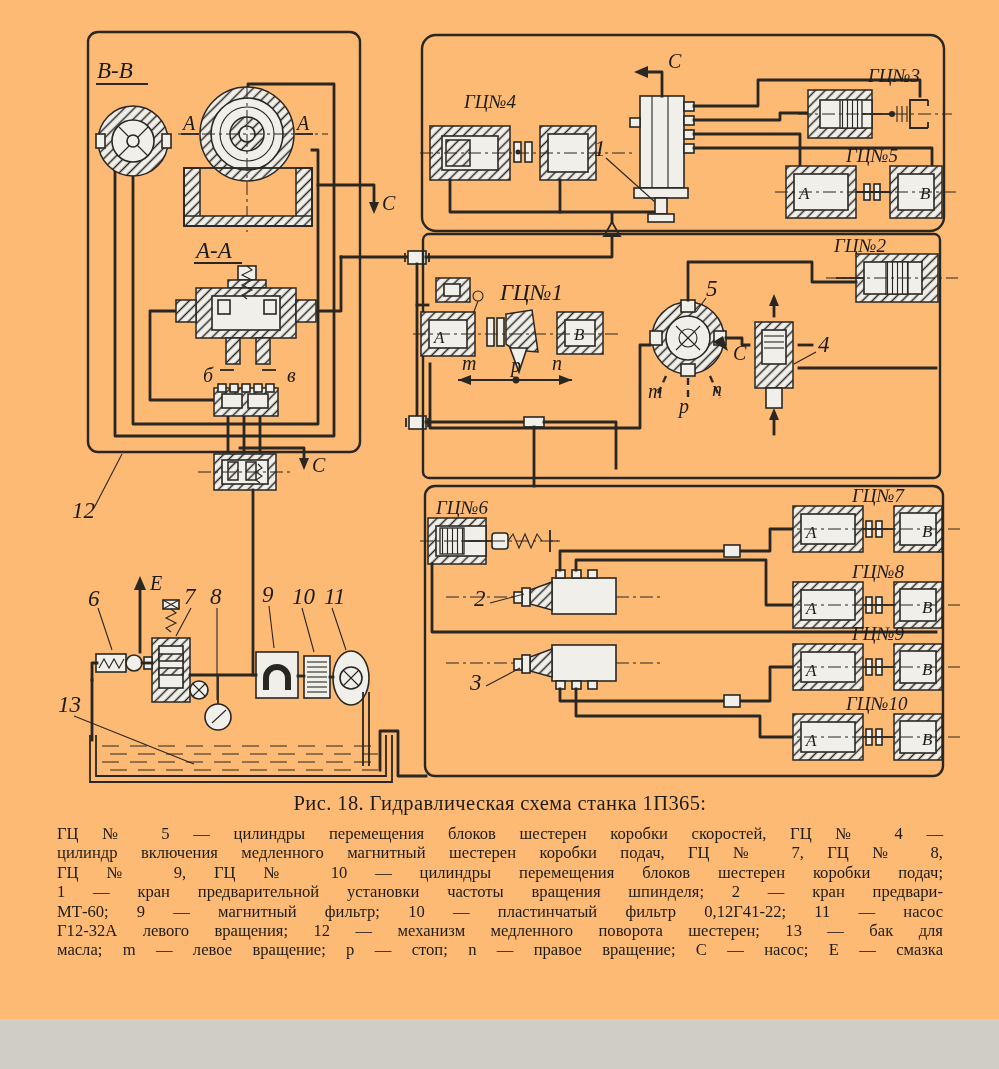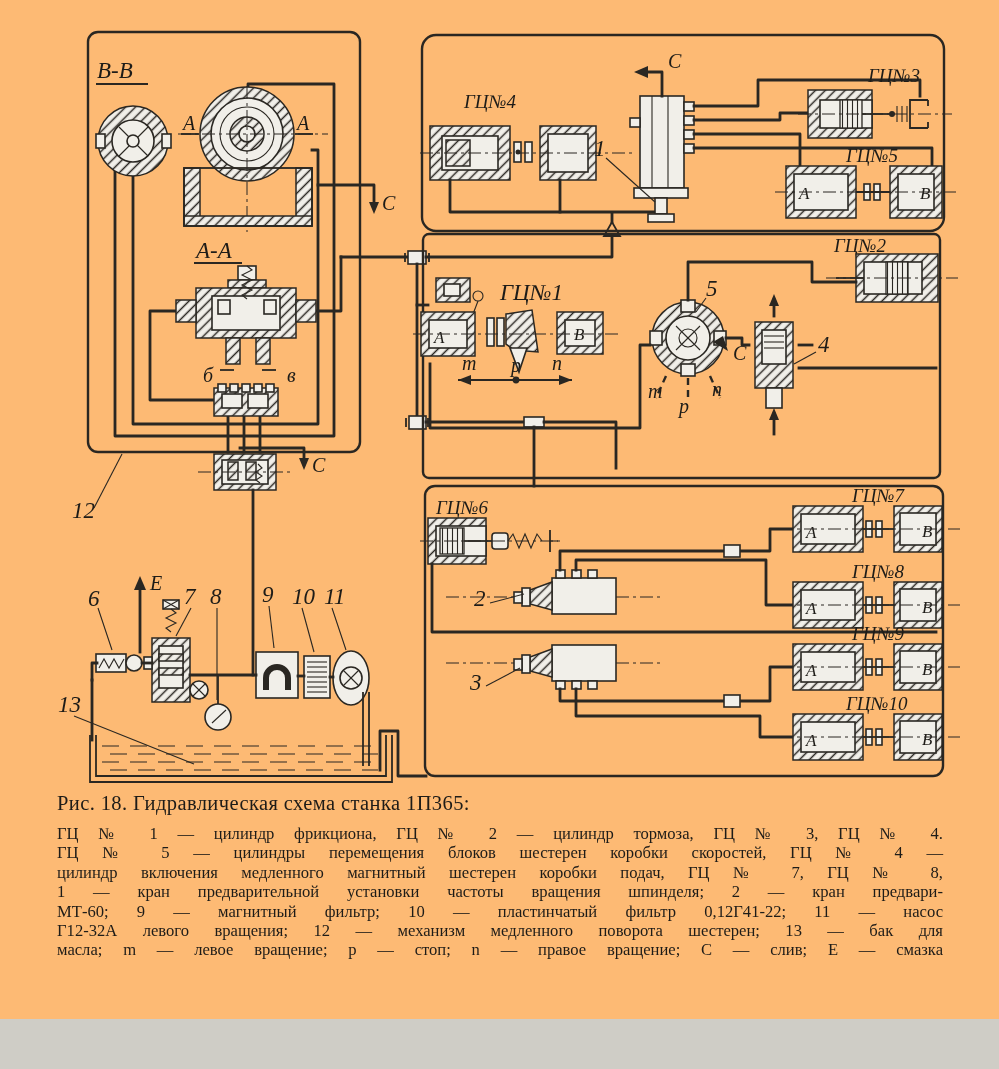--- a/index.html
+++ b/index.html
@@ -15,21 +15,21 @@
   .t{fill:none;stroke:#2a2722;stroke-width:1.1}
   .cl{fill:none;stroke:#2a2722;stroke-width:1;stroke-dasharray:13 4 3 4}
   .fin{fill:none;stroke:#2a2722;stroke-width:2.4;stroke-dasharray:7 5}
   .blk{fill:#2a2722;stroke:none}
   text{fill:#1e1c18}
   .it{font:italic 20px "Liberation Serif",serif}
   .gc{font:italic 19px "Liberation Serif",serif}
   .big{font:italic 23px "Liberation Serif",serif}
   .pt{font:italic 17px "Liberation Serif",serif}
   .caption{position:absolute;left:57px;top:792px;width:886px}
-  .cap-title{font:20.5px "Liberation Serif",serif;margin-bottom:9px;letter-spacing:.4px}
+  .cap-title{font:20.5px "Liberation Serif",serif;text-align:center;margin-bottom:9px;letter-spacing:.4px}
   .cap-line{font:16.6px "Liberation Serif",serif;line-height:19.4px;text-align:justify;text-align-last:justify}
 </style>
 </head>
 <body>
 
 <div class="page">
 <svg viewBox="0 0 999 790" width="999" height="790">
   <defs>
     <pattern id="hp" width="7" height="7" patternUnits="userSpaceOnUse" patternTransform="rotate(45)">
       <rect width="7" height="7" fill="#f1efe9"></rect>
@@ -501,21 +501,21 @@
       <text class="big" x="58" y="712">13</text>
       <line class="t" x1="74" y1="716" x2="194" y2="764"></line>
       <path class="p" d="M92,680 V740"></path>
       <path class="p" d="M426,776 H398 V731 H380 V770"></path>
     </g>
   </g>
 </svg>
 
 <div class="caption">
   <div class="cap-title">Рис. 18. Гидравлическая схема станка 1П365:</div>
-  <div class="cap-line">ГЦ № 1 — цилиндр фрикциона, ГЦ № 2 — цилиндр тормоза, ГЦ № 3, ГЦ № 4.</div>
   <div class="cap-line">ГЦ № 5 — цилиндры перемещения блоков шестерен коробки скоростей, ГЦ № 4 —</div>
   <div class="cap-line">цилиндр включения медленного магнитный шестерен коробки подач, ГЦ № 7, ГЦ № 8,</div>
+  <div class="cap-line">ГЦ № 9, ГЦ № 10 — цилиндры перемещения блоков шестерен коробки подач;</div>
   <div class="cap-line">1 — кран предварительной установки частоты вращения шпинделя; 2 — кран предвари-</div>
   <div class="cap-line">МТ-60; 9 — магнитный фильтр; 10 — пластинчатый фильтр 0,12Г41-22; 11 — насос</div>
   <div class="cap-line">Г12-32А левого вращения; 12 — механизм медленного поворота шестерен; 13 — бак для</div>
-  <div class="cap-line">масла; m — левое вращение; p — стоп; n — правое вращение; C — слив; E — смазка</div>
+  <div class="cap-line">масла; m — левое вращение; p — стоп; n — правое вращение; C — насос; E — смазка</div>
 </div>
 </div>
 
 </body></html>

